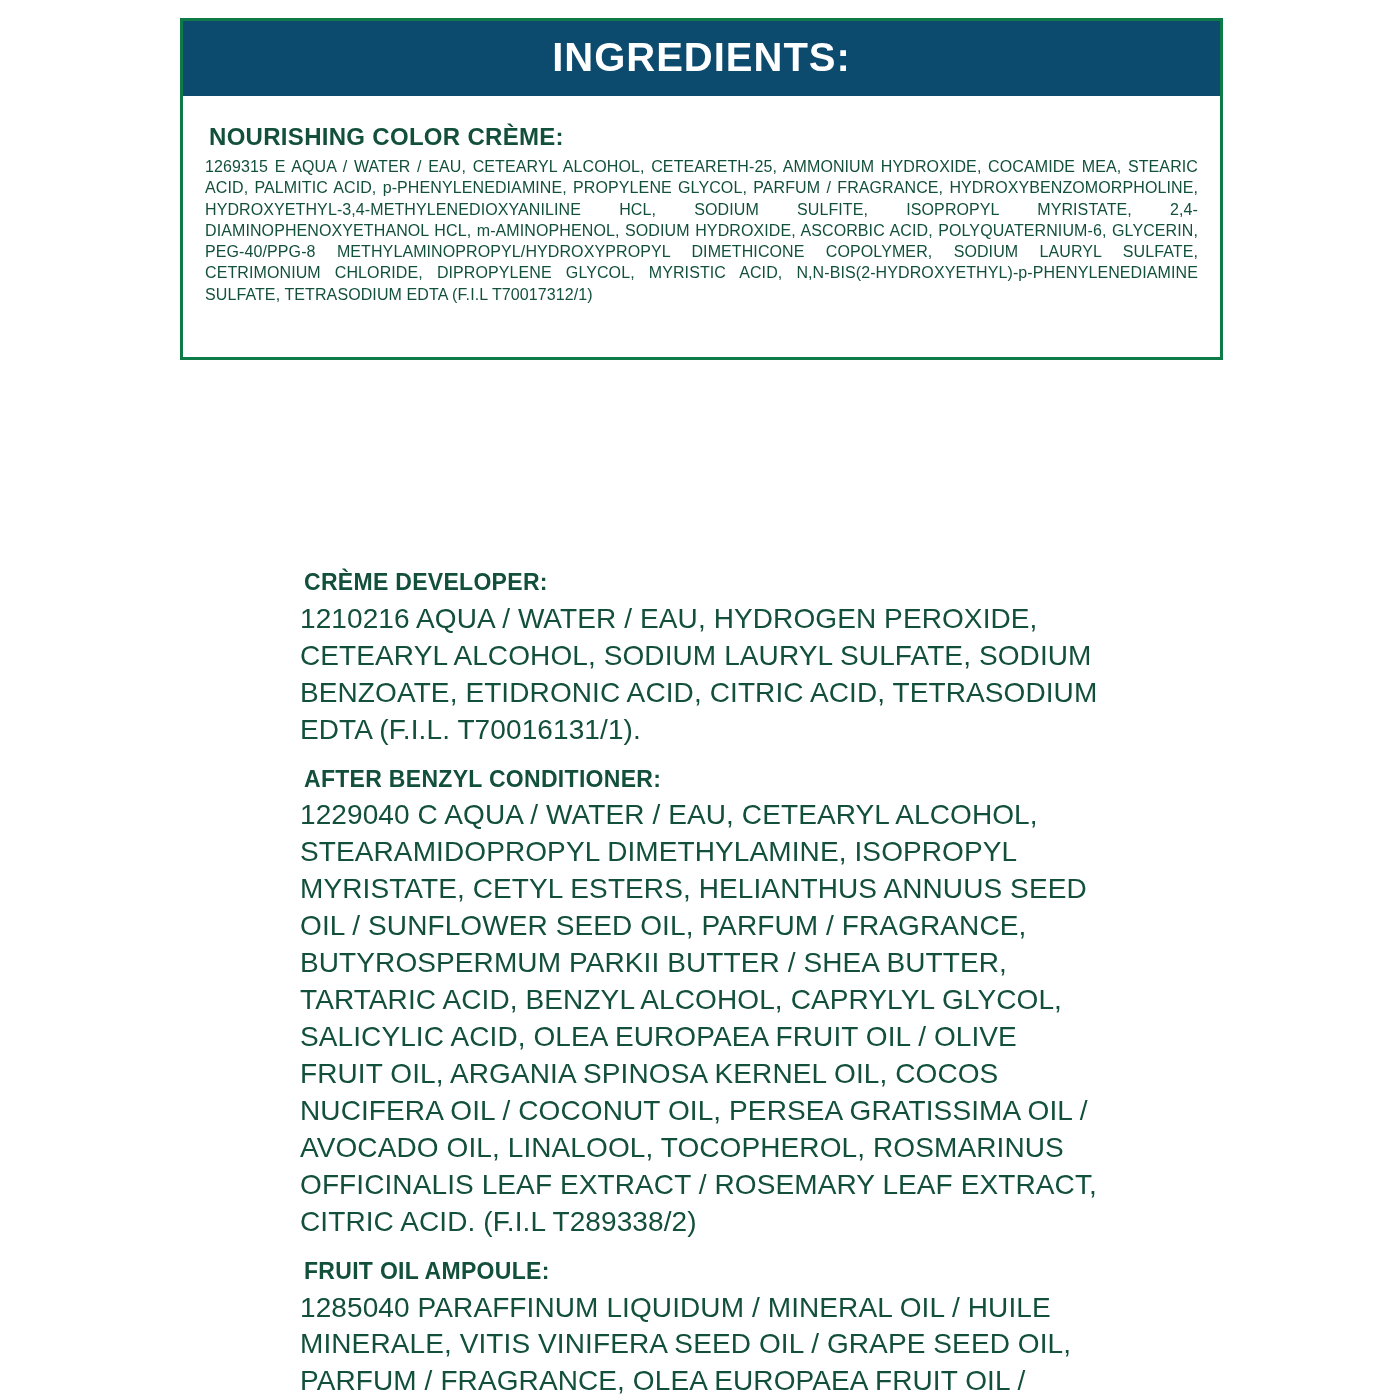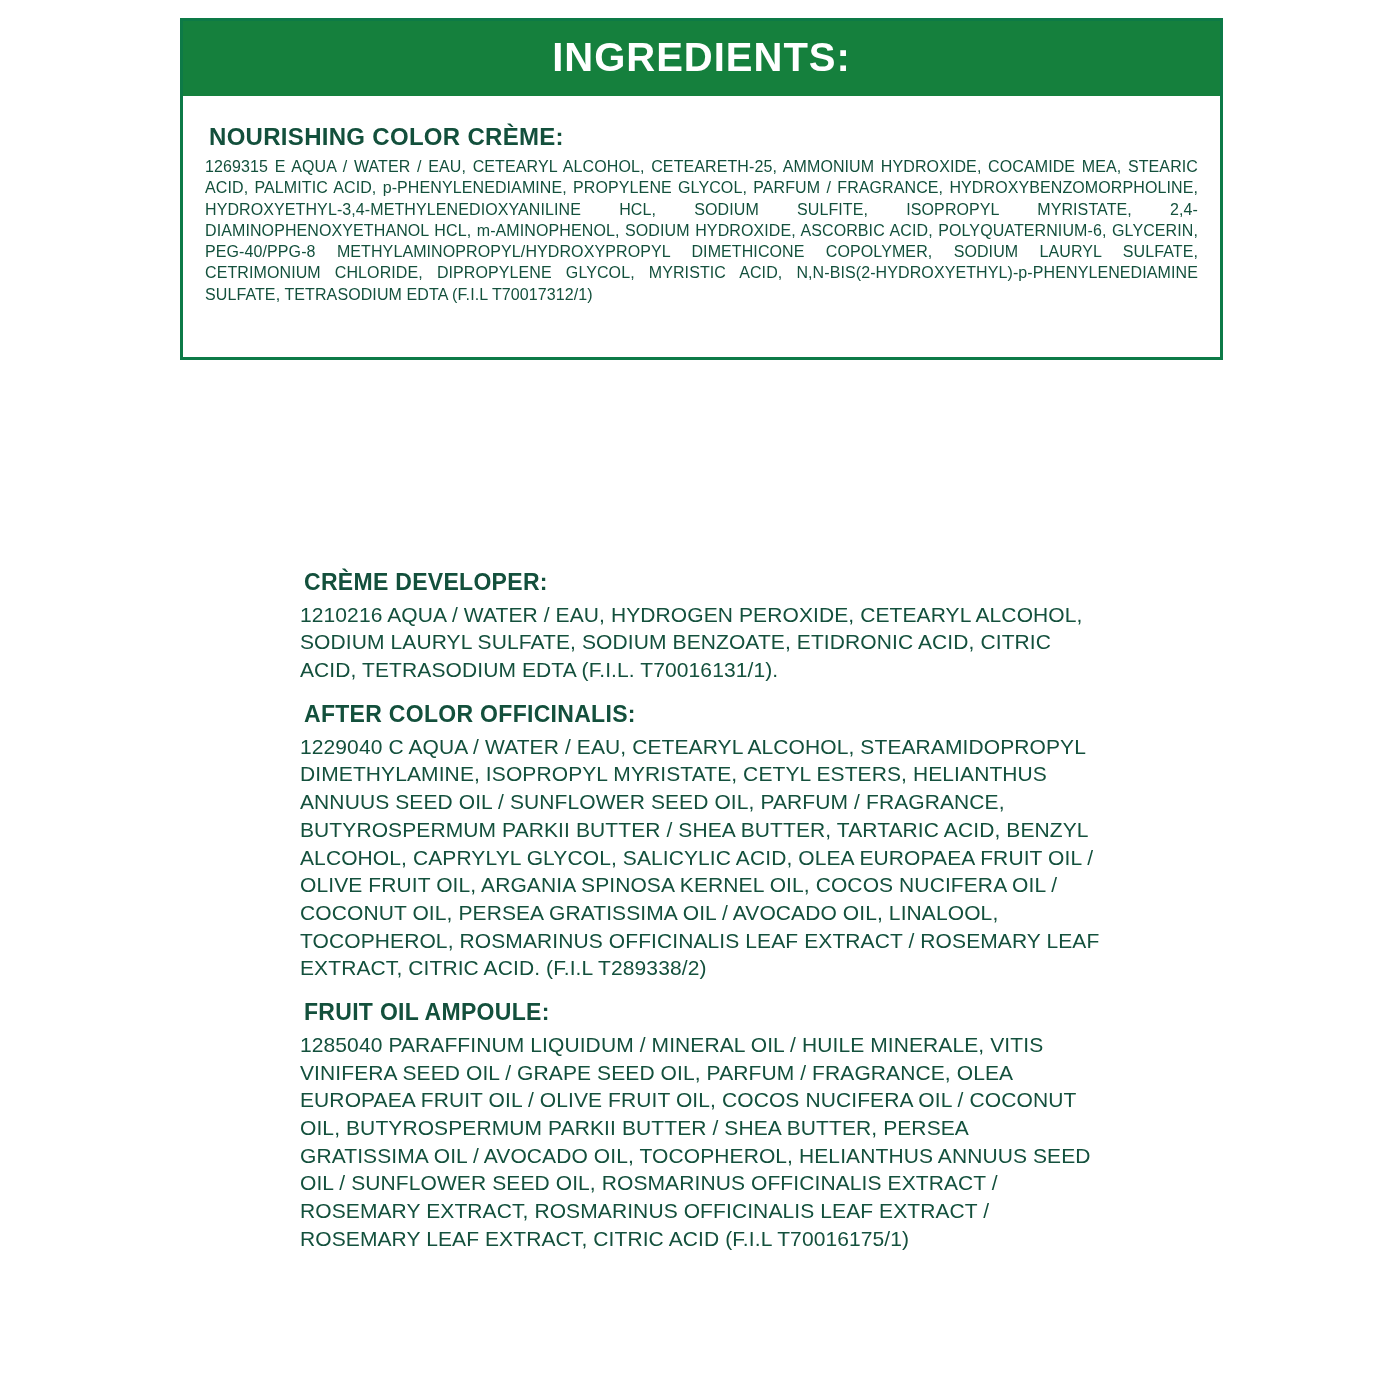--- a/index.html
+++ b/index.html
@@ -28,21 +28,21 @@
   .panel {
     position: absolute;
     left: 180px;
     top: 18px;
     width: 1043px;
     box-sizing: border-box;
     border: 3px solid #0d7a47;
     background: #ffffff;
   }
   .panel-header {
-    background: #15803d;
+    background: #0c4a6e;
     color: #ffffff;
     text-align: center;
     font-size: 40px;
     font-weight: bold;
     letter-spacing: 1px;
     padding: 14px 0 16px 0;
   }
   .panel-body {
     padding: 26px 22px 52px 22px;
   }
@@ -73,21 +73,21 @@
     width: 800px;
   }
   .lower .sec-title {
     font-size: 23px;
     margin-top: 16px;
   }
   .lower .sec-title.first {
     margin-top: 0;
   }
   .lower .sec-body {
-    font-size: 21px;
+    font-size: 28px;
     line-height: 1.32;
     text-align: left;
   }
 </style>
 </head>
 <body>
 
 <div class="page">
 
   <div class="panel">
@@ -101,21 +101,21 @@
   </div>
 
   <div class="lower">
 
     <div>
       <div class="sec-title first">CRÈME DEVELOPER:</div>
       <div class="sec-body">1210216 AQUA / WATER / EAU, HYDROGEN PEROXIDE, CETEARYL ALCOHOL, SODIUM LAURYL SULFATE, SODIUM BENZOATE, ETIDRONIC ACID, CITRIC ACID, TETRASODIUM EDTA (F.I.L. T70016131/1).</div>
     </div>
 
     <div>
-      <div class="sec-title">AFTER COLOR OFFICINALIS:</div>
+      <div class="sec-title">AFTER BENZYL CONDITIONER:</div>
       <div class="sec-body">1229040 C AQUA / WATER / EAU, CETEARYL ALCOHOL, STEARAMIDOPROPYL DIMETHYLAMINE, ISOPROPYL MYRISTATE, CETYL ESTERS, HELIANTHUS ANNUUS SEED OIL / SUNFLOWER SEED OIL, PARFUM / FRAGRANCE, BUTYROSPERMUM PARKII BUTTER / SHEA BUTTER, TARTARIC ACID, BENZYL ALCOHOL, CAPRYLYL GLYCOL, SALICYLIC ACID, OLEA EUROPAEA FRUIT OIL / OLIVE FRUIT OIL, ARGANIA SPINOSA KERNEL OIL, COCOS NUCIFERA OIL / COCONUT OIL, PERSEA GRATISSIMA OIL / AVOCADO OIL, LINALOOL, TOCOPHEROL, ROSMARINUS OFFICINALIS LEAF EXTRACT / ROSEMARY LEAF EXTRACT, CITRIC ACID. (F.I.L T289338/2)</div>
     </div>
 
     <div>
       <div class="sec-title">FRUIT OIL AMPOULE:</div>
       <div class="sec-body">1285040 PARAFFINUM LIQUIDUM / MINERAL OIL / HUILE MINERALE, VITIS VINIFERA SEED OIL / GRAPE SEED OIL, PARFUM / FRAGRANCE, OLEA EUROPAEA FRUIT OIL / OLIVE FRUIT OIL, COCOS NUCIFERA OIL / COCONUT OIL, BUTYROSPERMUM PARKII BUTTER / SHEA BUTTER, PERSEA GRATISSIMA OIL / AVOCADO OIL, TOCOPHEROL, HELIANTHUS ANNUUS SEED OIL / SUNFLOWER SEED OIL, ROSMARINUS OFFICINALIS EXTRACT / ROSEMARY EXTRACT, ROSMARINUS OFFICINALIS LEAF EXTRACT / ROSEMARY LEAF EXTRACT, CITRIC ACID (F.I.L T70016175/1)</div>
     </div>
 
   </div>
 

